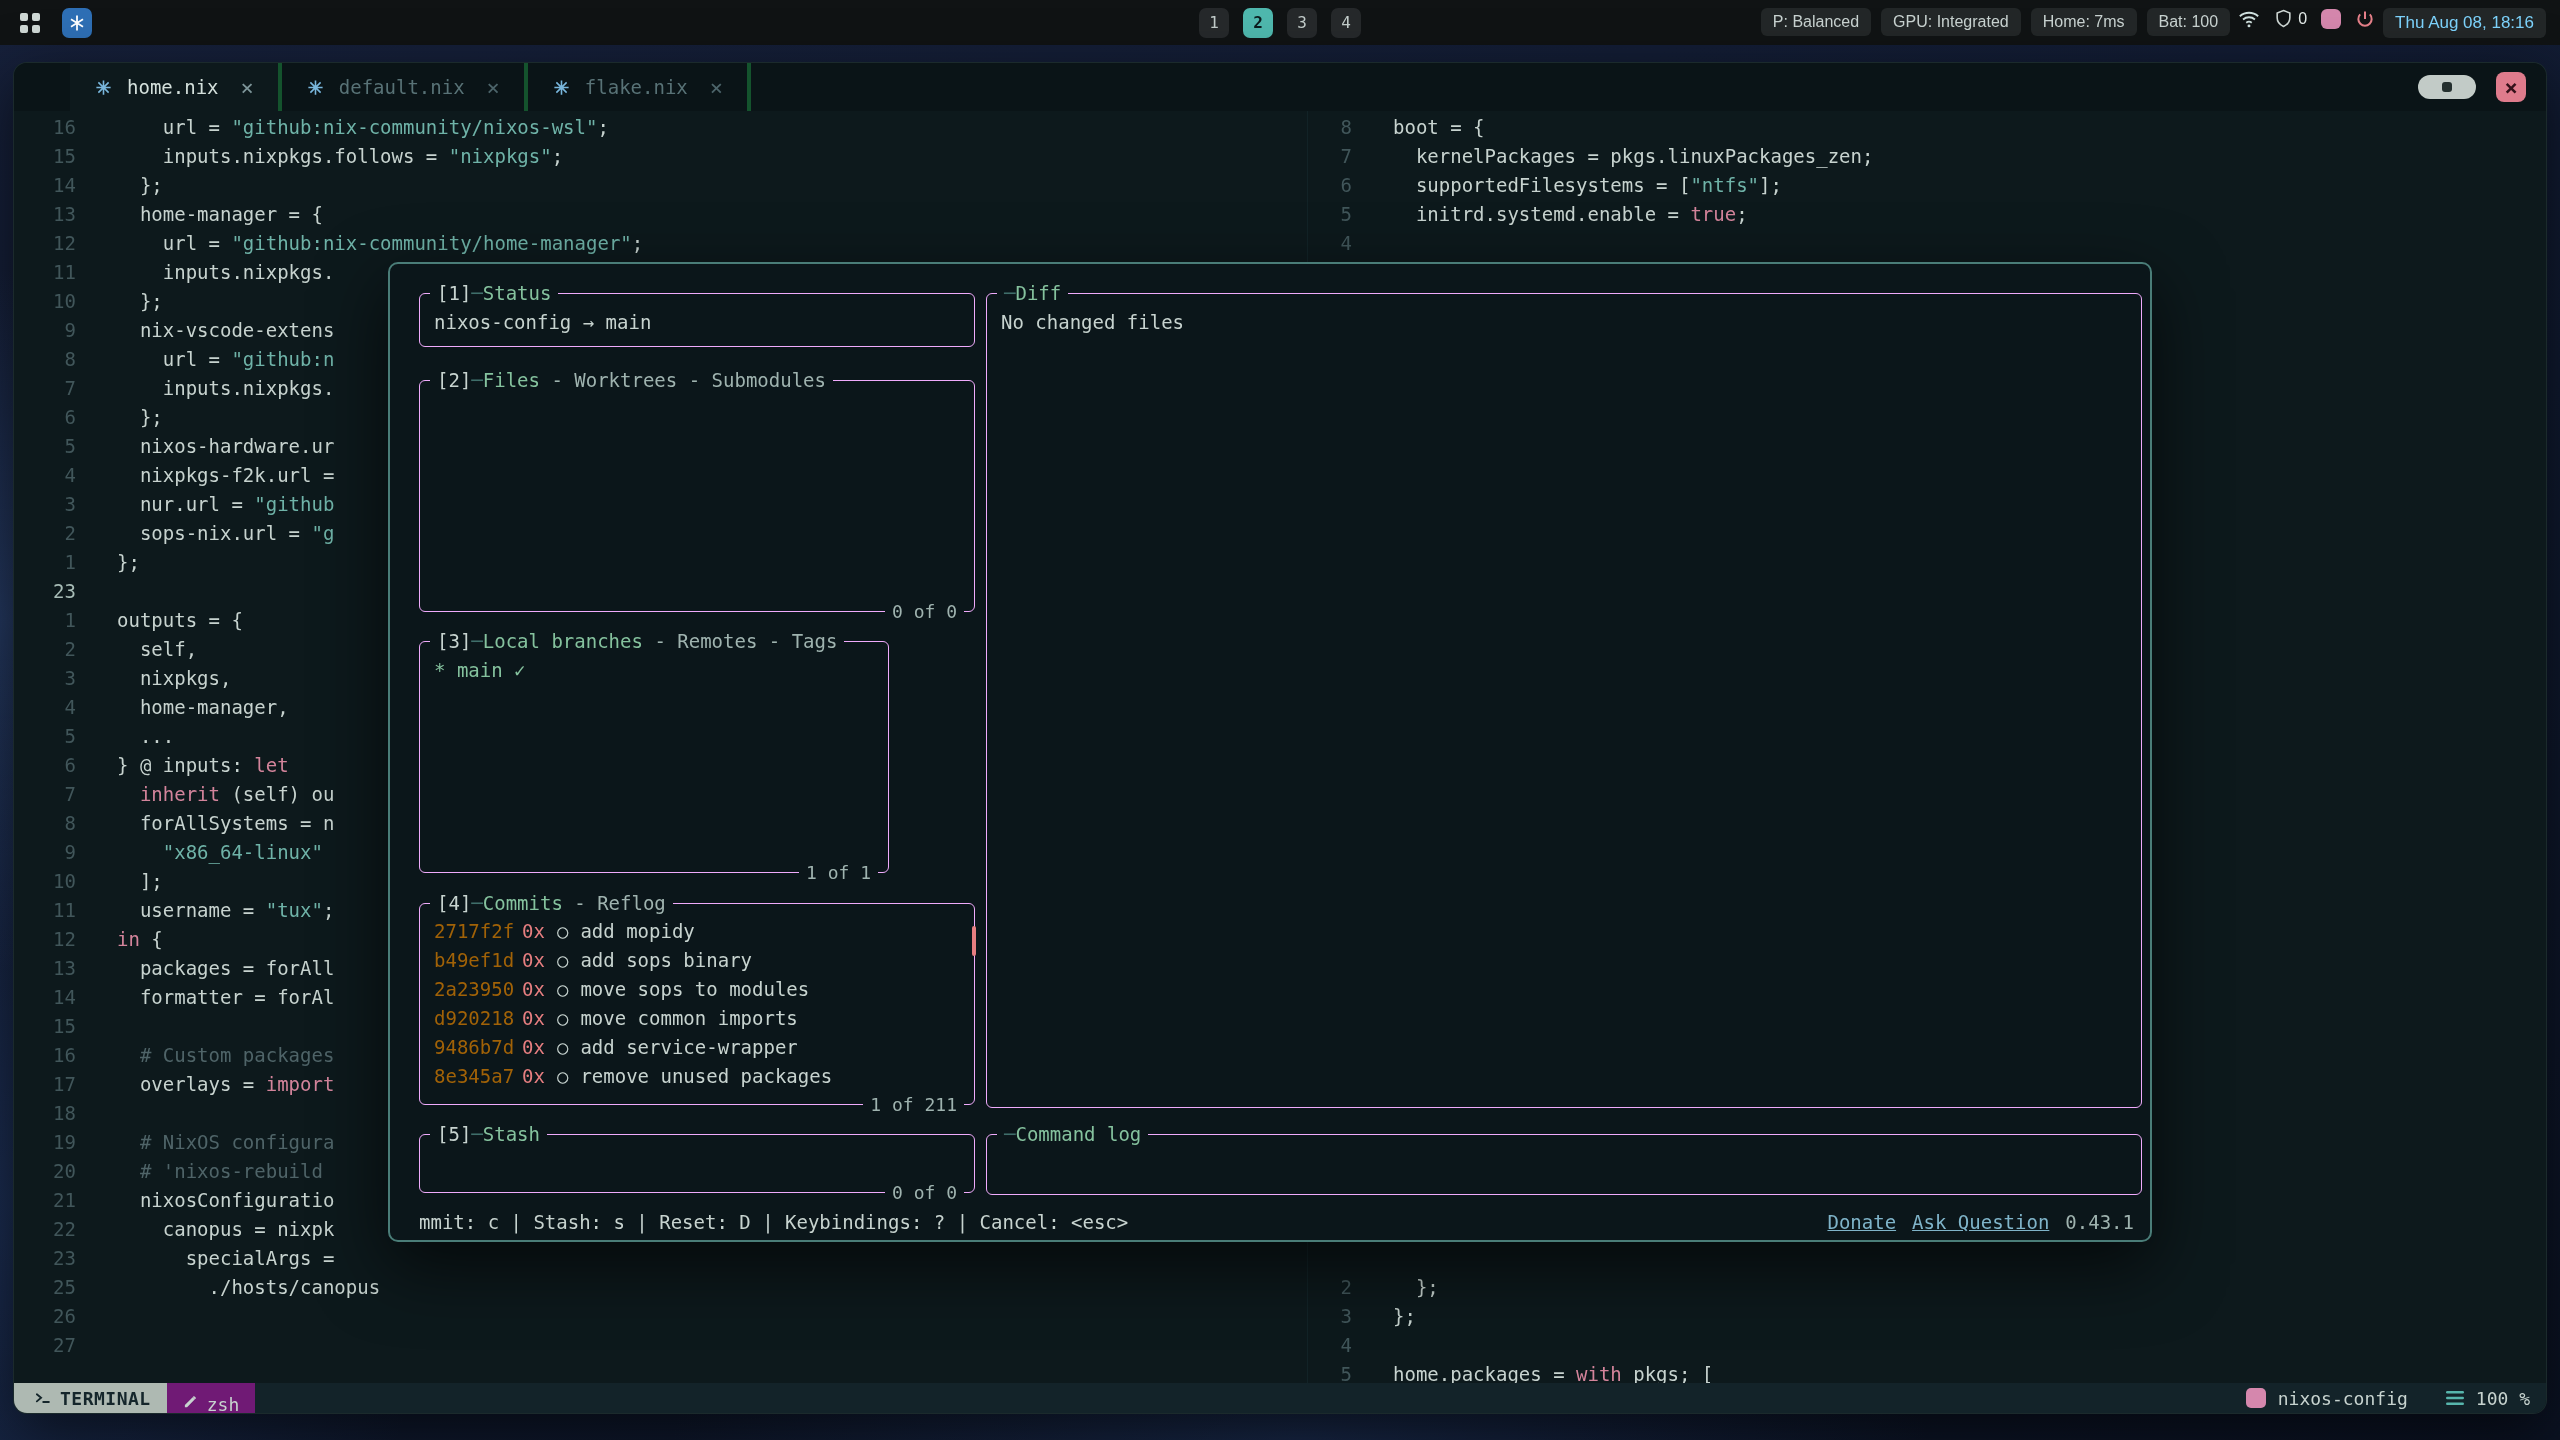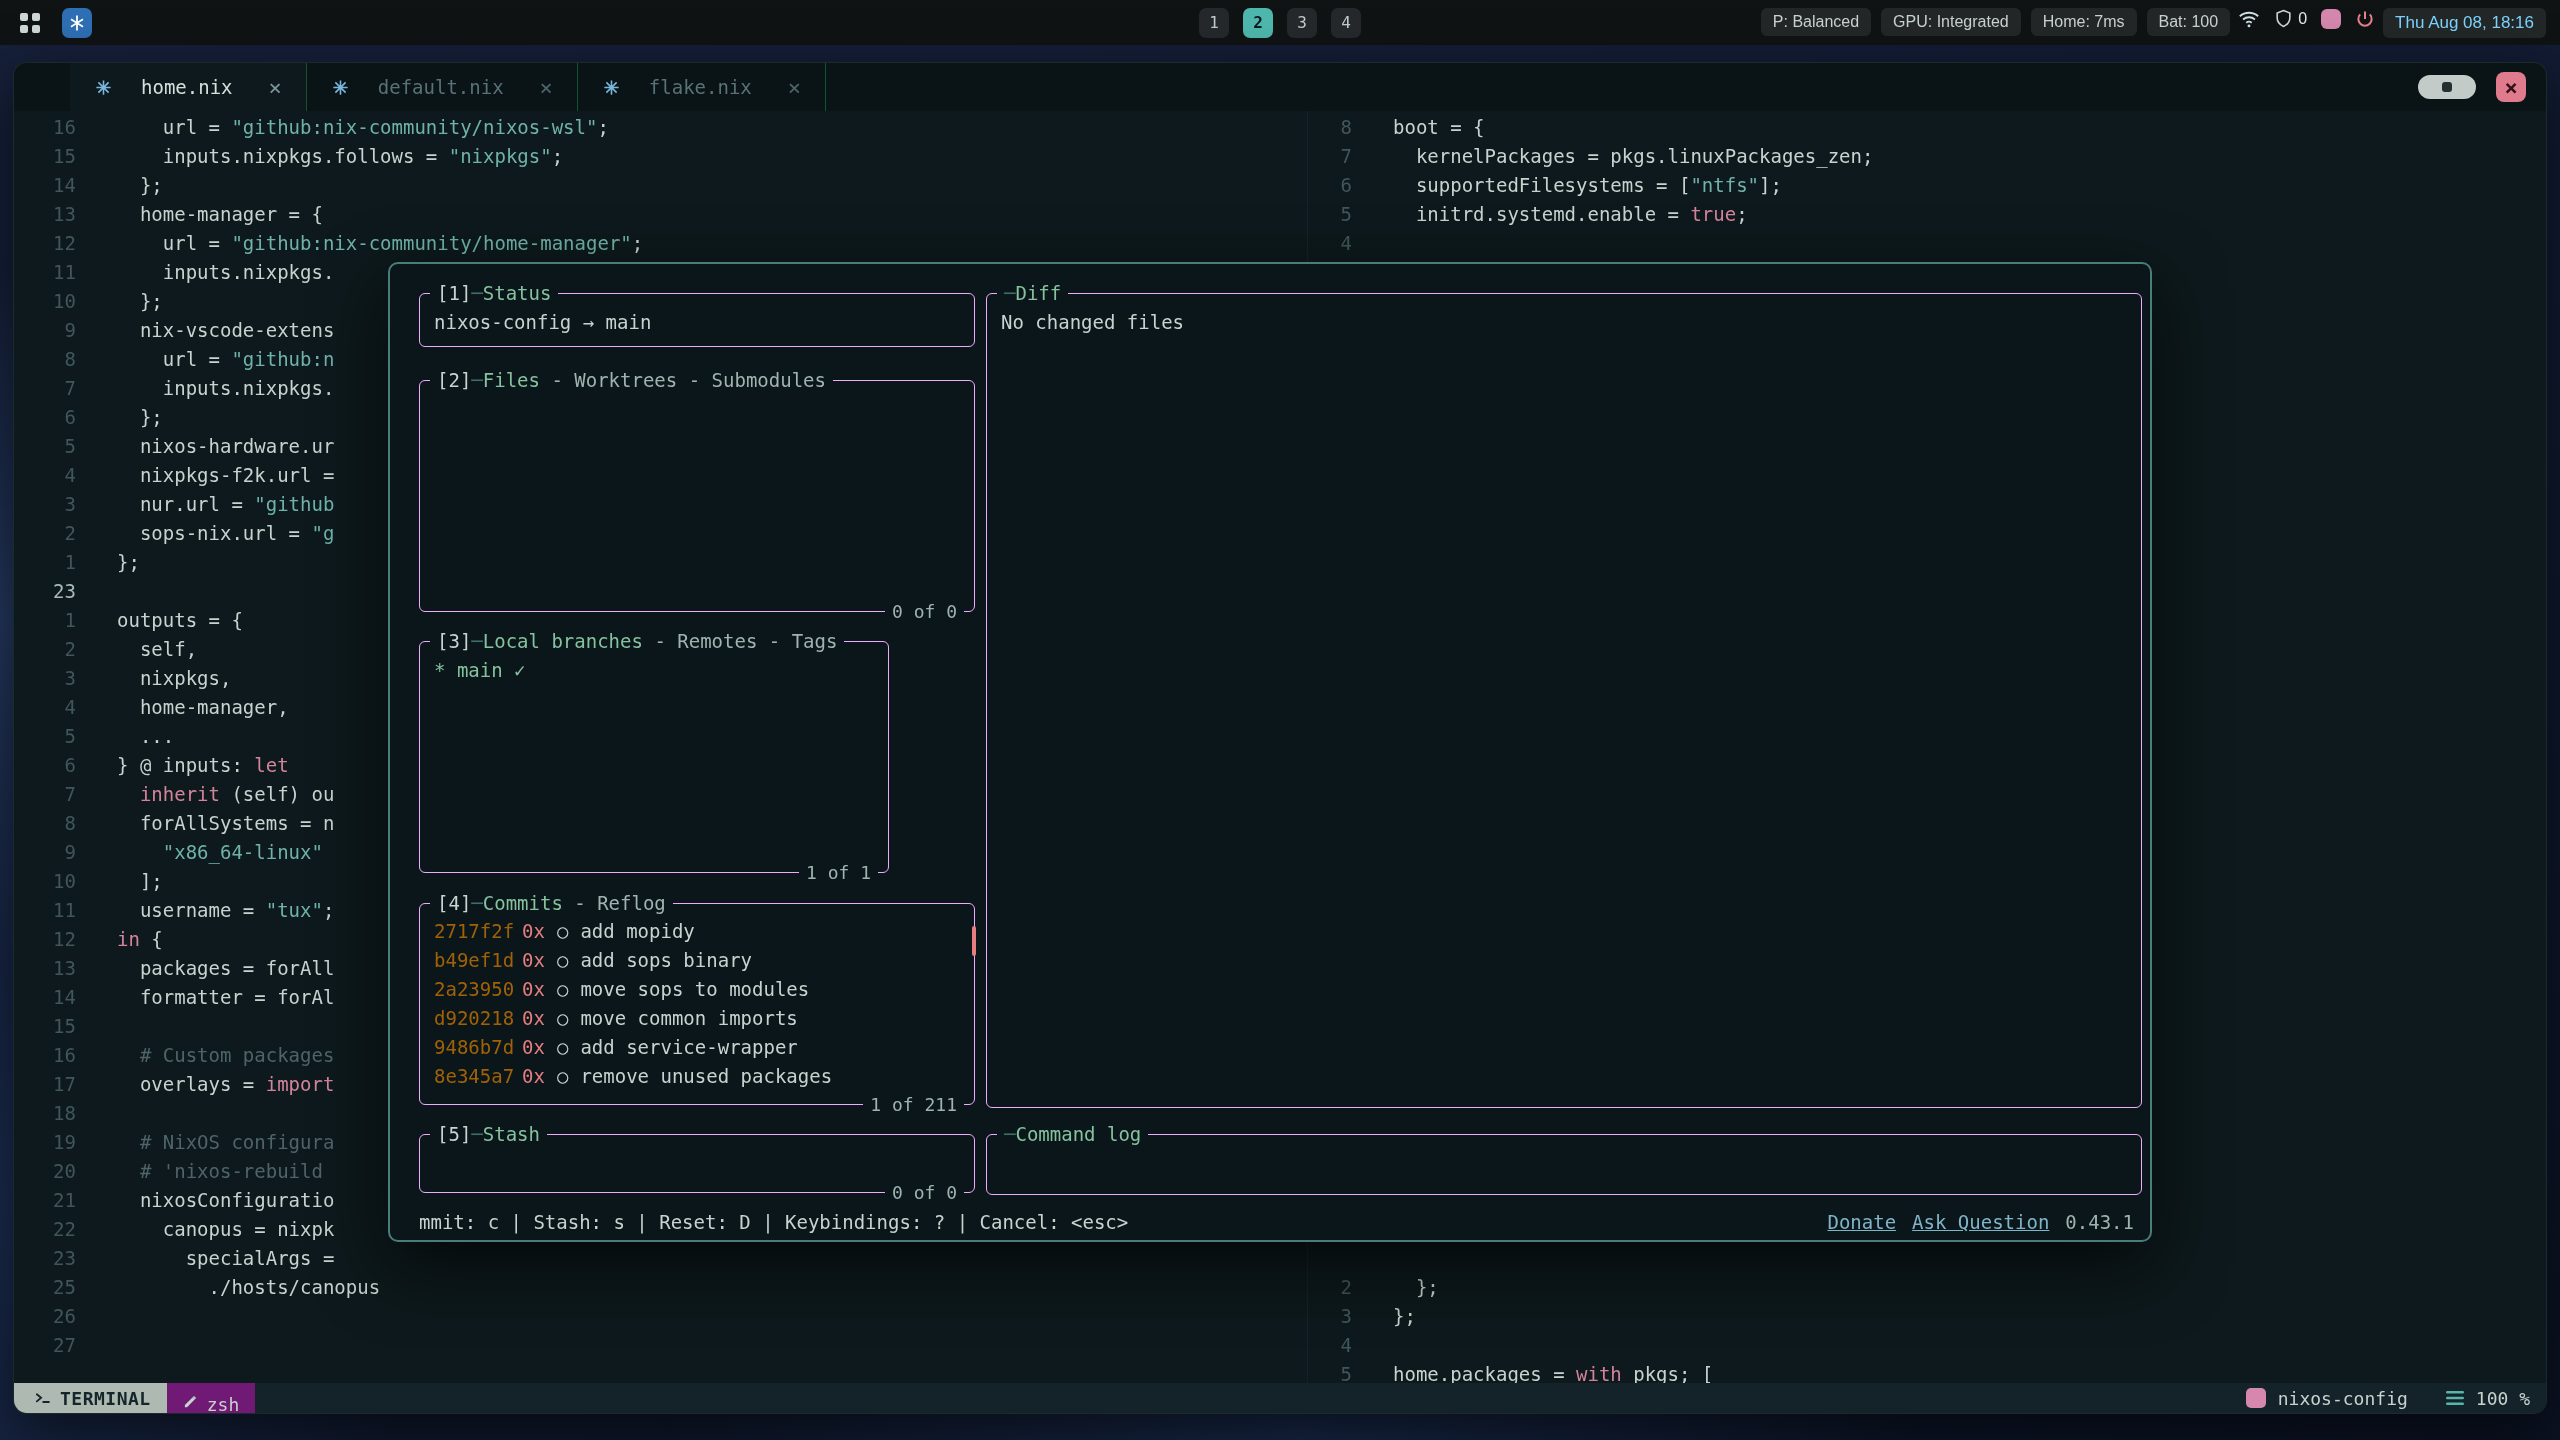--- a/index.html
+++ b/index.html
@@ -32,22 +32,22 @@
   .media-ico{width:20px;height:20px;border-radius:6px;background:#d587ad}
   .clock{font-size:17px;color:#7dd3fc;background:#232728;border-radius:6px;padding:5px 12px;white-space:nowrap}
 
   
   .window{position:absolute;left:13px;top:62px;width:2534px;height:1352px;background:#0d191c;
     border-radius:14px;border:1px solid rgba(130,170,165,.12);box-shadow:0 18px 60px rgba(0,0,0,.6);
     overflow:hidden;display:flex;flex-direction:column;font-family:"DejaVu Sans Mono",monospace}
 
   .tabline{height:48px;background:#0a1417;display:flex;align-items:stretch;flex:none}
   .tab-list{display:flex;margin-left:56px}
-  .tab{display:flex;align-items:center;gap:28px;padding:8px 24px;font-size:19px;color:#587276;
-    border-right:1px solid #14532d;cursor:default;white-space:nowrap}
+  .tab{display:flex;align-items:center;gap:14px;padding:8px 24px;font-size:19px;color:#587276;
+    border-right:4px solid #14532d;cursor:default;white-space:nowrap}
   .tab.active{color:#d4e0dc;background:#0d191c}
   .tab svg{flex:none}
   .tclose{color:#4c646a;font-size:22px;margin-left:8px}
   .tab.active .tclose{color:#7d9599}
   .tl-right{margin-left:auto;display:flex;align-items:center;gap:20px;padding-right:20px}
   .toggle-pill{width:58px;height:24px;border-radius:12px;background:#c2cbc7;position:relative;cursor:default}
   .toggle-pill::after{content:"";position:absolute;left:24px;top:7px;width:10px;height:10px;border-radius:3px;background:#24302f}
   .win-close{width:30px;height:30px;border-radius:8px;background:#df7b8c;color:#341019;display:flex;
     align-items:center;justify-content:center;font-size:22px;font-weight:bold;cursor:default}
 

